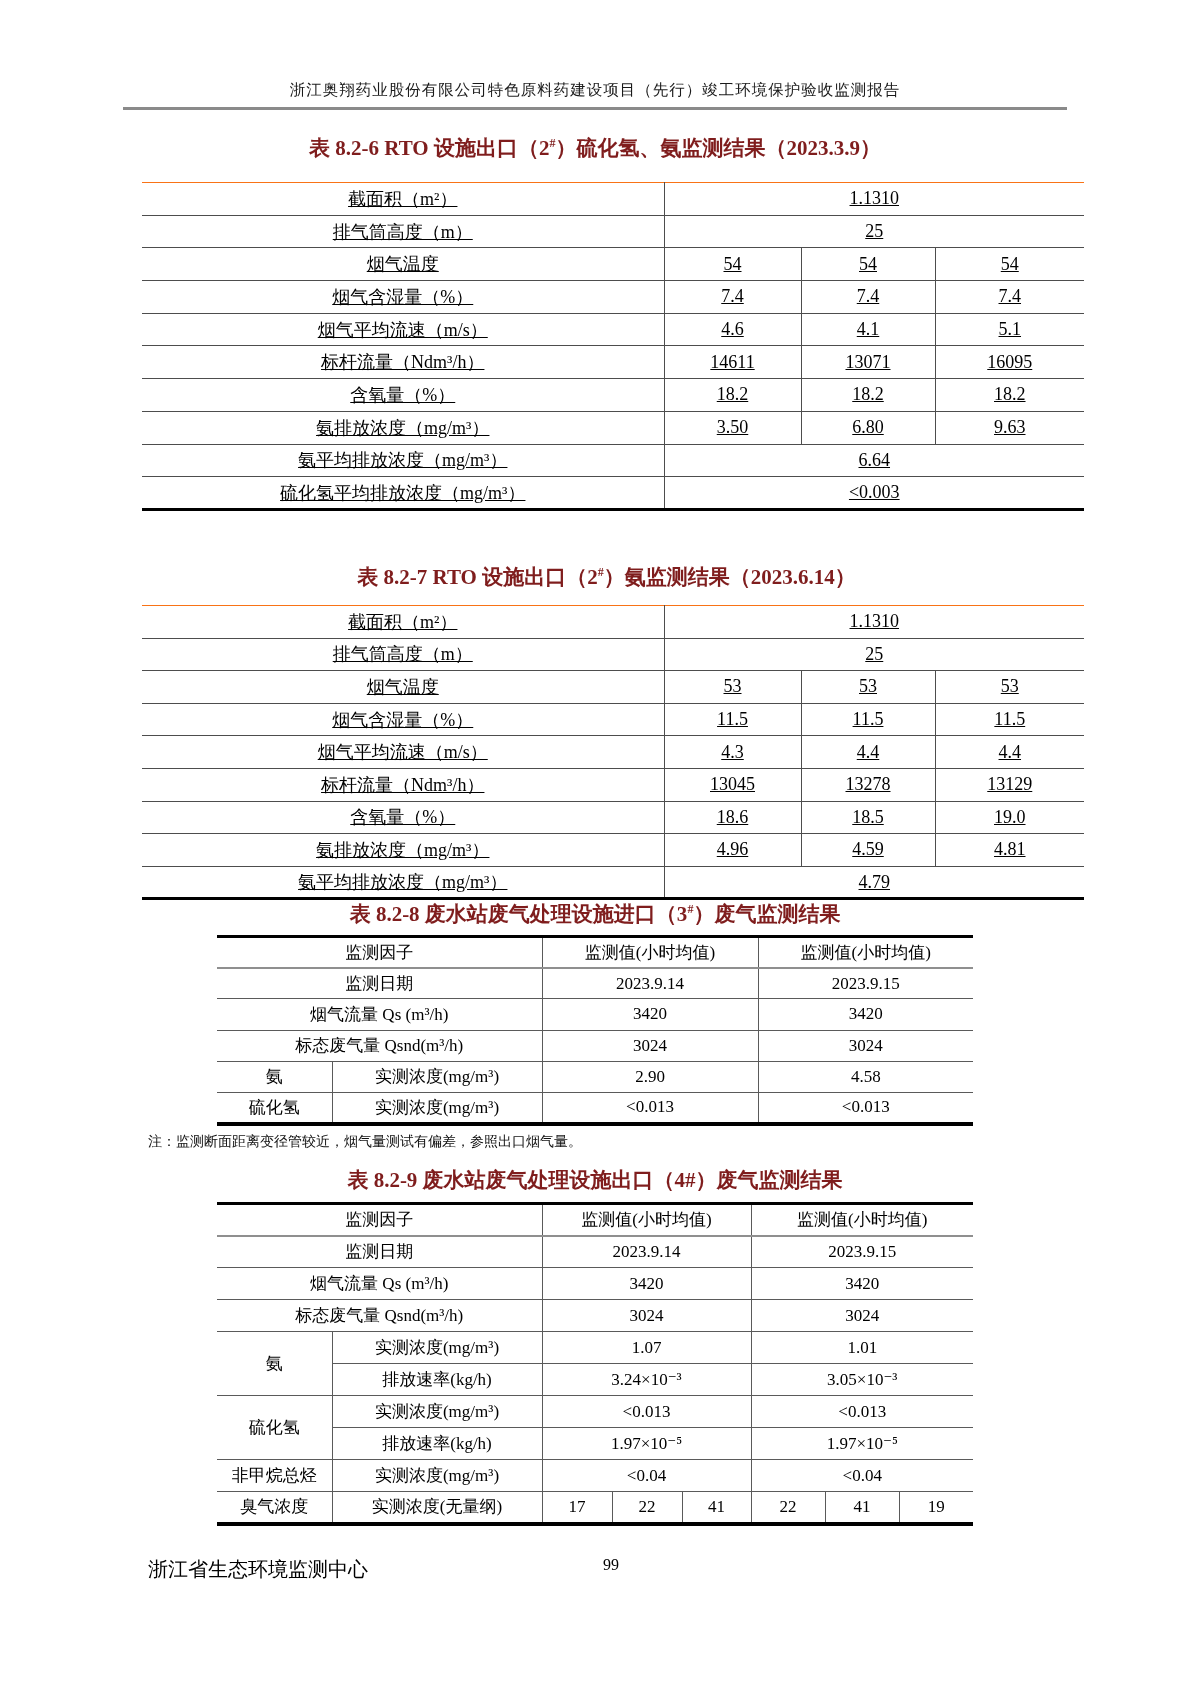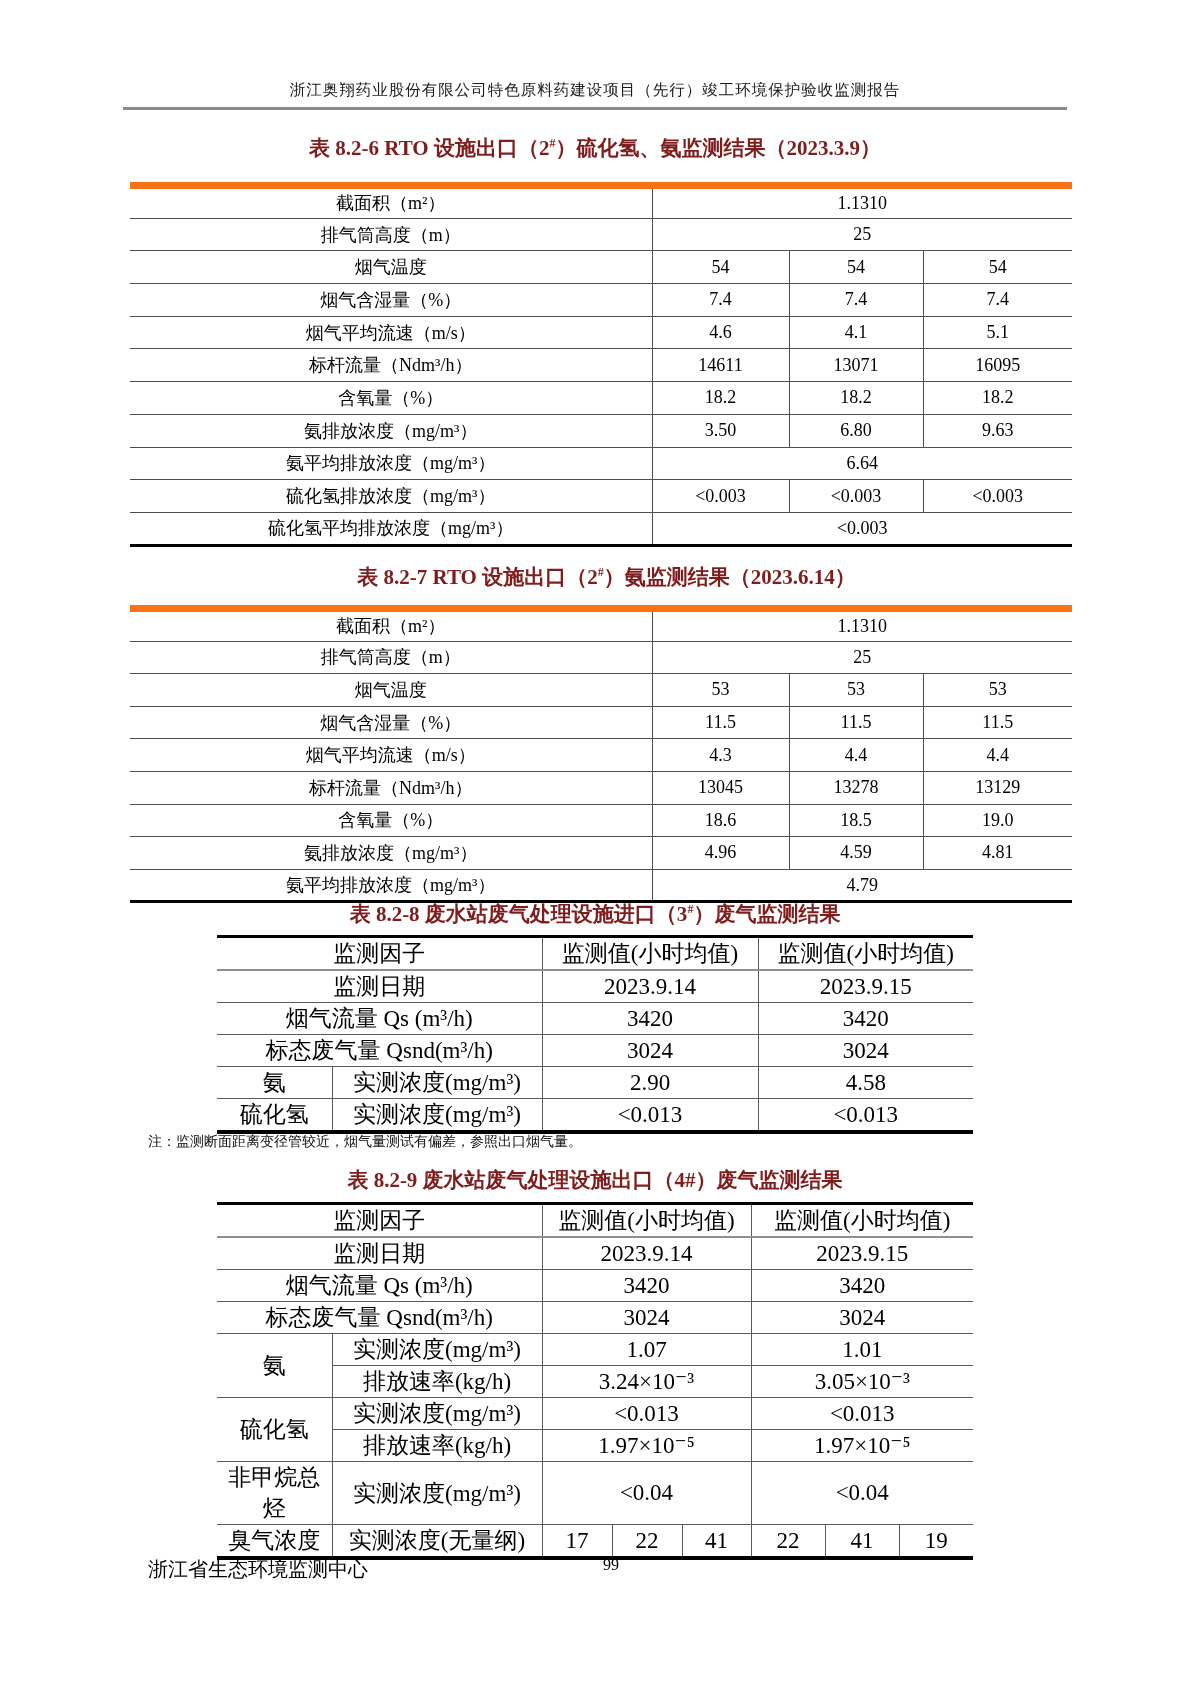--- a/index.html
+++ b/index.html
@@ -24,33 +24,33 @@
   .tbl-title sup { font-size:12px; }
   #title1 { top:134px; }
   #title2 { top:563px;padding-left:23px; }
   #title3 { top:900px; }
   #title4 { top:1166px; }
 
   table { position:absolute; border-collapse:collapse; table-layout:fixed; }
   td { text-align:center; vertical-align:middle; overflow:hidden; }
 
   
-  .wide { left:130px; width:942px; border-top:7px solid #f97316; border-bottom:3px solid #000; }
+  .wide { left:142px; width:942px; border-top:1px solid #f97316; border-bottom:3px solid #000;text-decoration:underline; }
   #table1 { top:182px; }
   #table2 { top:605px; }
   .wide td { height:32.6px; font-size:18px; border-bottom:1px solid #4d4d4d; }
   #table1 td { height:32.7px; }
   .wide tr:last-child td { border-bottom:none; }
   .wide td.v, .wide td.m { border-left:1px solid #4d4d4d; }
 
   
   .narrow { left:217px; width:756px; border-top:3px solid #000; border-bottom:4px solid #000; }
   #table3 { top:935px; }
   #table4 { top:1202px; }
-  .narrow td { height:31.2px; font-size:23px; border-bottom:1px solid #5a5a5a; }
+  .narrow td { height:31.2px; font-size:17px; border-bottom:1px solid #5a5a5a; }
   #table4 td { height:32px; }
   .narrow tr:last-child td { border-bottom:none; }
   .narrow tr.hdr td { border-bottom:2px solid #8f8f8f; }
   .narrow td.c2, .narrow td.d { border-left:1px solid #5a5a5a; }
 
   .note {
     position:absolute; top:1133px; left:148px; width:900px;
     font-size:14px; color:#111; text-align:left;
   }
   .footer-org { position:absolute; top:1556px; left:148px; font-size:20px; }
@@ -114,26 +114,20 @@
         </tr>
     <tr>
           <td class="lbl">氨排放浓度（mg/m³）</td>
           <td class="v">3.50</td>
           <td class="v">6.80</td>
           <td class="v">9.63</td>
         </tr>
     <tr>
           <td class="lbl">氨平均排放浓度（mg/m³）</td>
           <td class="m" colspan="3">6.64</td>
-        </tr>
-    <tr>
-          <td class="lbl">硫化氢排放浓度（mg/m³）</td>
-          <td class="v">&lt;0.003</td>
-          <td class="v">&lt;0.003</td>
-          <td class="v">&lt;0.003</td>
         </tr>
     <tr>
           <td class="lbl">硫化氢平均排放浓度（mg/m³）</td>
           <td class="m" colspan="3">&lt;0.003</td>
         </tr>
   </tbody>
     </table>
 
   <div class="tbl-title" id="title2"><span>表 8.2-7 RTO 设施出口（2</span><sup>#</sup><span>）氨监测结果（2023.6.14）</span></div>
 

